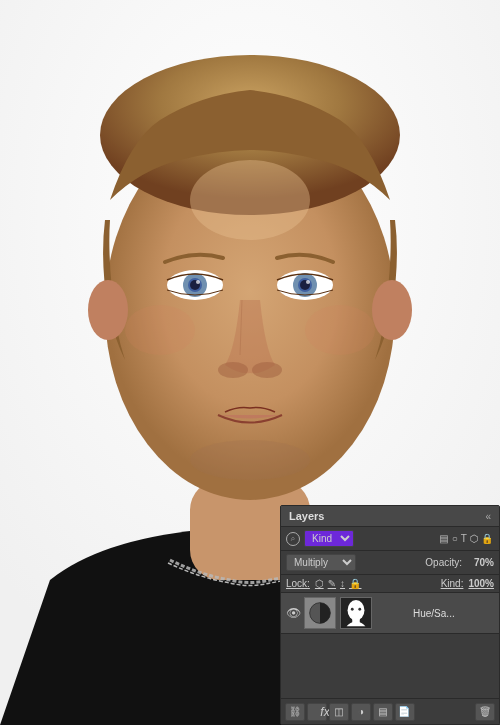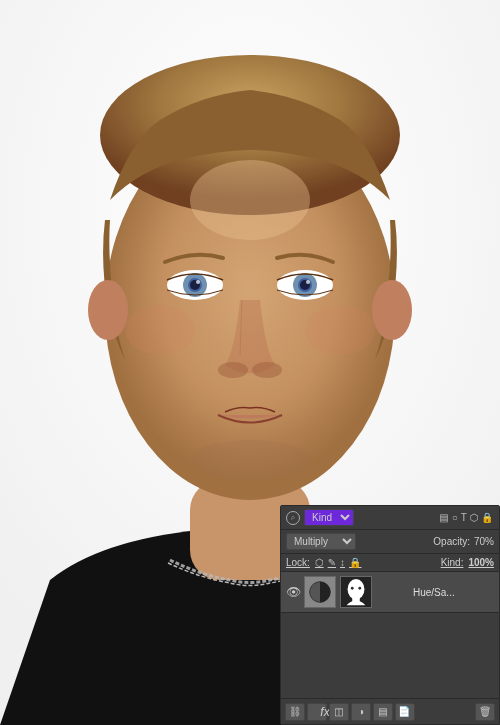--- a/index.html
+++ b/index.html
@@ -104,21 +104,21 @@
       color: #bbb;
       font-size: 10px;
       cursor: pointer;
     }
 
     
     .blend-row {
       display: flex;
       align-items: center;
       padding: 3px 5px;
-      gap: 4px;
+      gap: 12px;
       border-bottom: 1px solid #2a2a2a;
     }
 
     .blend-select {
       background: #555;
       border: 1px solid #444;
       color: #ccc;
       font-size: 10px;
       padding: 1px 3px;
       border-radius: 2px;
@@ -127,21 +127,21 @@
 
     .opacity-label {
       color: #ccc;
       font-size: 10px;
       margin-left: auto;
     }
 
     .opacity-value {
       color: #ccc;
       font-size: 10px;
-      font-weight: normal;
+      font-weight: bold;
     }
 
     
     .lock-row {
       display: flex;
       align-items: center;
       padding: 3px 5px;
       gap: 5px;
       border-bottom: 1px solid #2a2a2a;
       text-decoration: underline;
@@ -351,20 +351,26 @@
 
     <ellipse cx="160" cy="330" rx="35" ry="25" fill="#d08060" opacity="0.2"></ellipse>
     <ellipse cx="340" cy="330" rx="35" ry="25" fill="#d08060" opacity="0.2"></ellipse>
 
     <ellipse cx="250" cy="200" rx="60" ry="40" fill="#e8c090" opacity="0.4"></ellipse>
   </svg>
 </div>
 
 <div class="layers-panel">
 
+  <div class="layers-header">
+    <span class="layers-title">Layers</span>
+    <div class="layers-collapse-icons">
+      <span class="collapse-arrows">«</span>
+    </div>
+  </div>
 
   <div class="layers-search-row">
     <div class="search-icon-circle">
       <span style="font-size:8px;color:#aaa;">⌕</span>
     </div>
     <select class="kind-select">
       <option>Kind</option>
     </select>
     <div class="filter-icons">
       <span class="filter-icon">▤</span>

